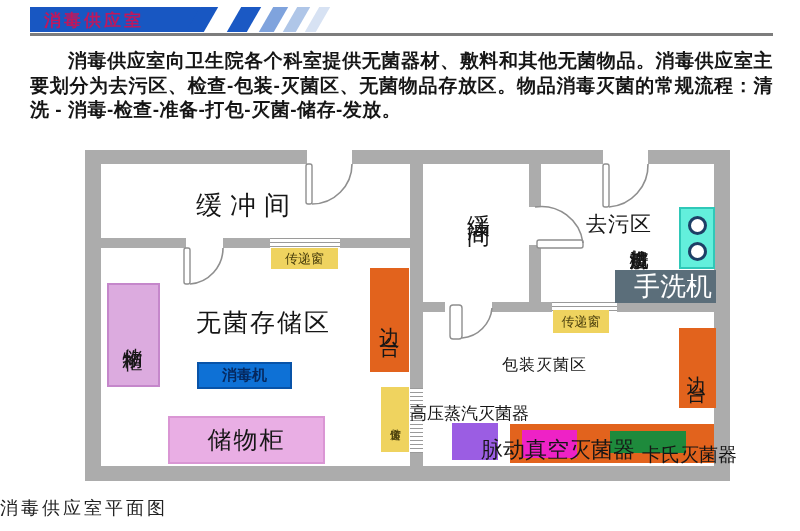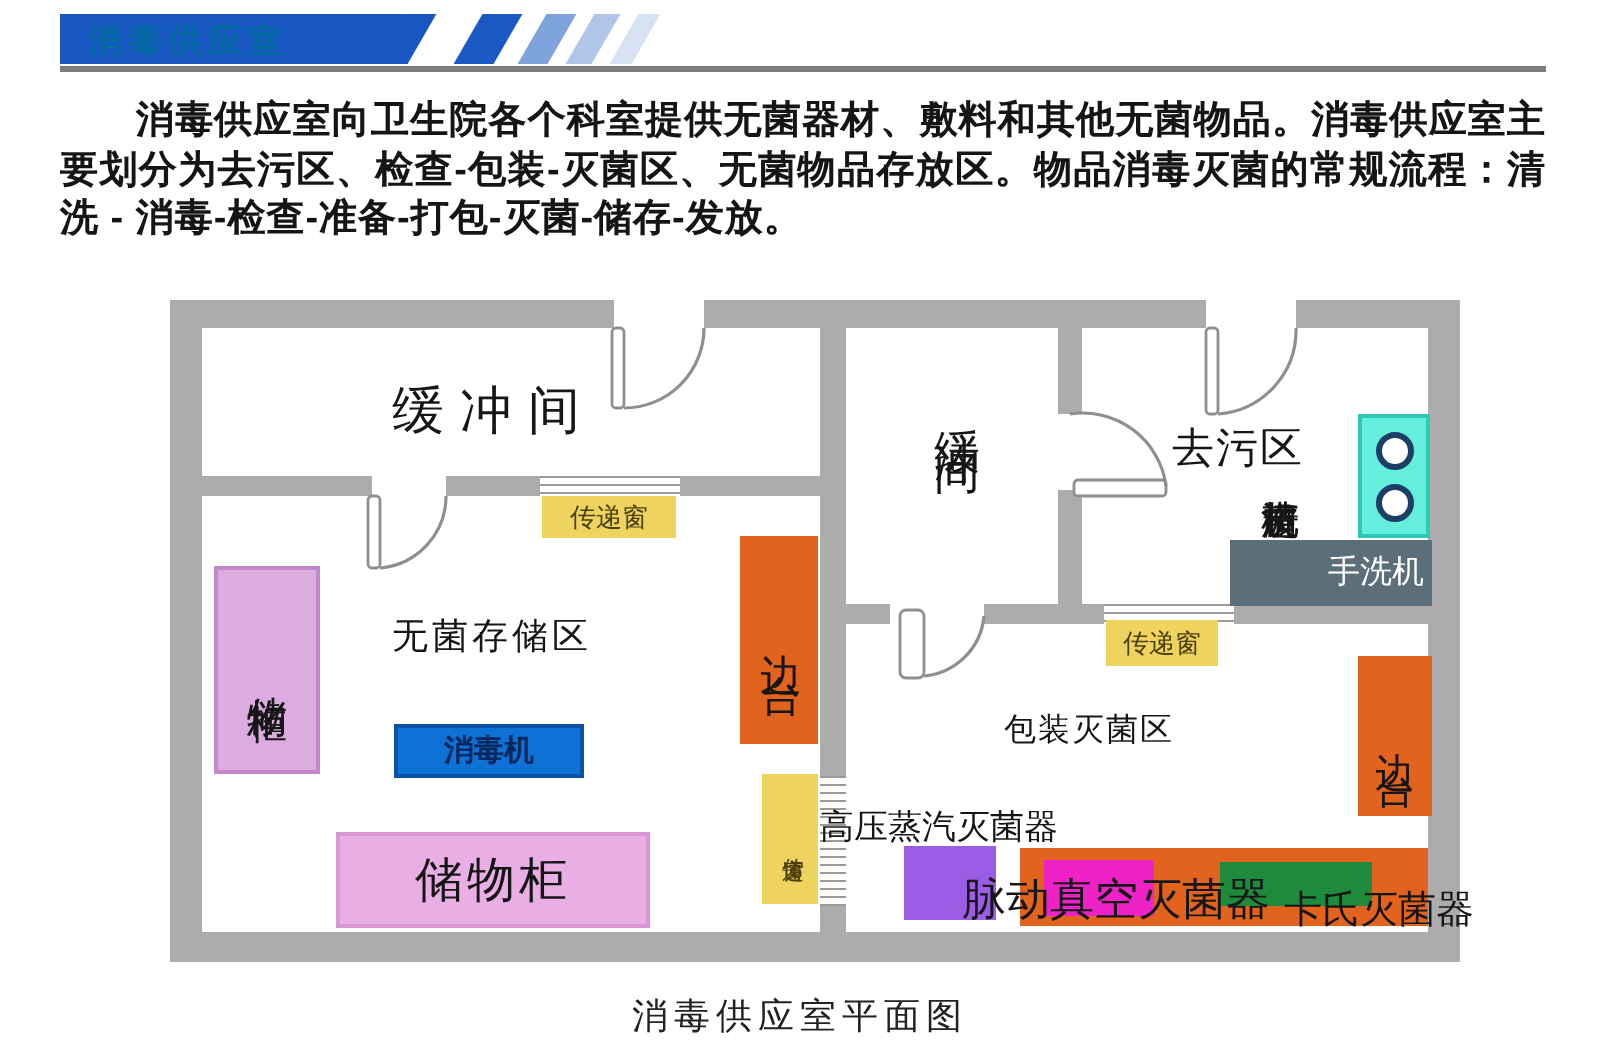--- a/index.html
+++ b/index.html
@@ -3,40 +3,40 @@
 <meta charset="utf-8">
 <style>
   html,body{margin:0;padding:0}
   body{
     position:relative;width:800px;height:531px;overflow:hidden;
     background:#ffffff;color:#161616;
     font-family:"Liberation Sans","DejaVu Sans",sans-serif;
   }
   
   .banner{position:absolute;left:30px;top:7px;width:170px;height:25px;background:#1857C2;z-index:6}
-  .banner-title{position:absolute;left:44px;top:9px;color:#0369a1;font-size:17px;font-weight:bold;letter-spacing:3px;z-index:7;white-space:nowrap}
+  .banner-title{position:absolute;left:44px;top:9px;color:#be185d;font-size:17px;font-weight:bold;letter-spacing:3px;z-index:7;white-space:nowrap}
   .skew{position:absolute;top:7px;height:25px;transform:skewX(-30deg);z-index:6}
   .rule{position:absolute;left:30px;top:33px;width:743px;height:3px;background:#7d7d7d}
   
   .intro{
     position:absolute;left:30px;top:49px;width:743px;
     font-size:19px;line-height:24.5px;text-align:justify;text-indent:2em;
     color:#151515;letter-spacing:0.5px;font-weight:bold;
   }
   
   .wall{position:absolute;background:#ACACAC;z-index:1}
   .win{position:absolute;background:repeating-linear-gradient(to bottom,#9a9a9a 0 1px,#ffffff 1px 4px);z-index:2}
   .box{position:absolute;z-index:3;display:flex;align-items:center;justify-content:center;box-sizing:border-box;text-align:center}
   .rlabel{position:absolute;z-index:5;white-space:nowrap;color:#161616}
   .vtext{writing-mode:vertical-rl;text-orientation:upright}
   .doors{position:absolute;left:0;top:0;z-index:4;pointer-events:none}
   .doors path{fill:none;stroke:#8f8f8f;stroke-width:1.6}
   .doors rect{fill:#ffffff;stroke:#8f8f8f;stroke-width:1.4}
   .circle{width:19px;height:19px;border:3px solid #1d3f66;border-radius:50%;background:#fff;box-sizing:border-box}
-  .caption{position:absolute;left:0;top:496px;width:800px;text-align:center;font-size:18px;letter-spacing:3px;color:#222}
+  .caption{position:absolute;left:0;top:496px;width:800px;text-align:left;font-size:18px;letter-spacing:3px;color:#222}
 </style>
 </head>
 <body>
 
 <div class="banner"></div>
 <div class="skew" style="left:193px;width:18px;background:#1857C2"></div>
 <div class="skew" style="left:234px;width:20px;background:#1B59C4"></div>
 <div class="skew" style="left:266px;width:15px;background:#7FA3DD"></div>
 <div class="skew" style="left:290px;width:13px;background:#AFC6E8"></div>
 <div class="skew" style="left:312px;width:11px;background:#D7E2F3"></div>
@@ -82,21 +82,21 @@
   <rect x="450" y="305" width="12" height="34" rx="3"></rect>
   <path d="M462,338 A33,33 0 0 0 492,308"></path>
 </svg>
 
 <div class="rlabel" style="left:196px;top:188px;font-size:26px;letter-spacing:8px">缓冲间</div>
 
 <div class="box" style="left:107px;top:283px;width:53px;height:104px;background:#DCABDF;border:2px solid #C587CB">
   <span class="vtext" style="font-size:20px;letter-spacing:2px">储物柜</span>
 </div>
 
-<div class="rlabel" style="left:196px;top:306px;font-size:18px;letter-spacing:2px">无菌存储区</div>
+<div class="rlabel" style="left:196px;top:306px;font-size:25px;letter-spacing:2px">无菌存储区</div>
 
 <div class="box" style="left:197px;top:362px;width:95px;height:27px;background:#0E71D6;border:2px solid #0853A8">
   <span style="font-size:15px;font-weight:bold;color:#06285E">消毒机</span>
 </div>
 
 <div class="box" style="left:168px;top:416px;width:157px;height:48px;background:#E9AEE4;border:2px solid #DA96D4">
   <span style="font-size:24px;letter-spacing:2px">储物柜</span>
 </div>
 
 <div class="box" style="left:370px;top:268px;width:39px;height:104px;background:#E2631D">
@@ -116,21 +116,21 @@
 <div class="rlabel" style="left:586px;top:210px;font-size:21px;letter-spacing:1px">去污区</div>
 
 <div class="rlabel vtext" style="left:626px;top:235px;font-size:19px">超声波清洗机</div>
 
 <div class="box" style="left:679px;top:207px;width:36px;height:62px;background:#63EFDC;border:2px solid #2FC8B8;flex-direction:column;gap:7px">
   <div class="circle"></div>
   <div class="circle"></div>
 </div>
 
 <div class="box" style="left:615px;top:270px;width:101px;height:33px;background:#5B6E7A;justify-content:flex-end;padding-right:4px">
-  <span style="font-size:16px;color:#ffffff">手洗机</span>
+  <span style="font-size:26px;color:#ffffff">手洗机</span>
 </div>
 
 <div class="box" style="left:553px;top:310px;width:56px;height:23px;background:#EFD35F">
   <span style="font-size:13px;color:#4a3f0c">传递窗</span>
 </div>
 
 <div class="rlabel" style="left:502px;top:355px;font-size:16px;letter-spacing:1px">包装灭菌区</div>
 
 <div class="box" style="left:679px;top:328px;width:37px;height:80px;background:#E2631D">
   <span class="vtext" style="font-size:20px;letter-spacing:8px">边台</span>

